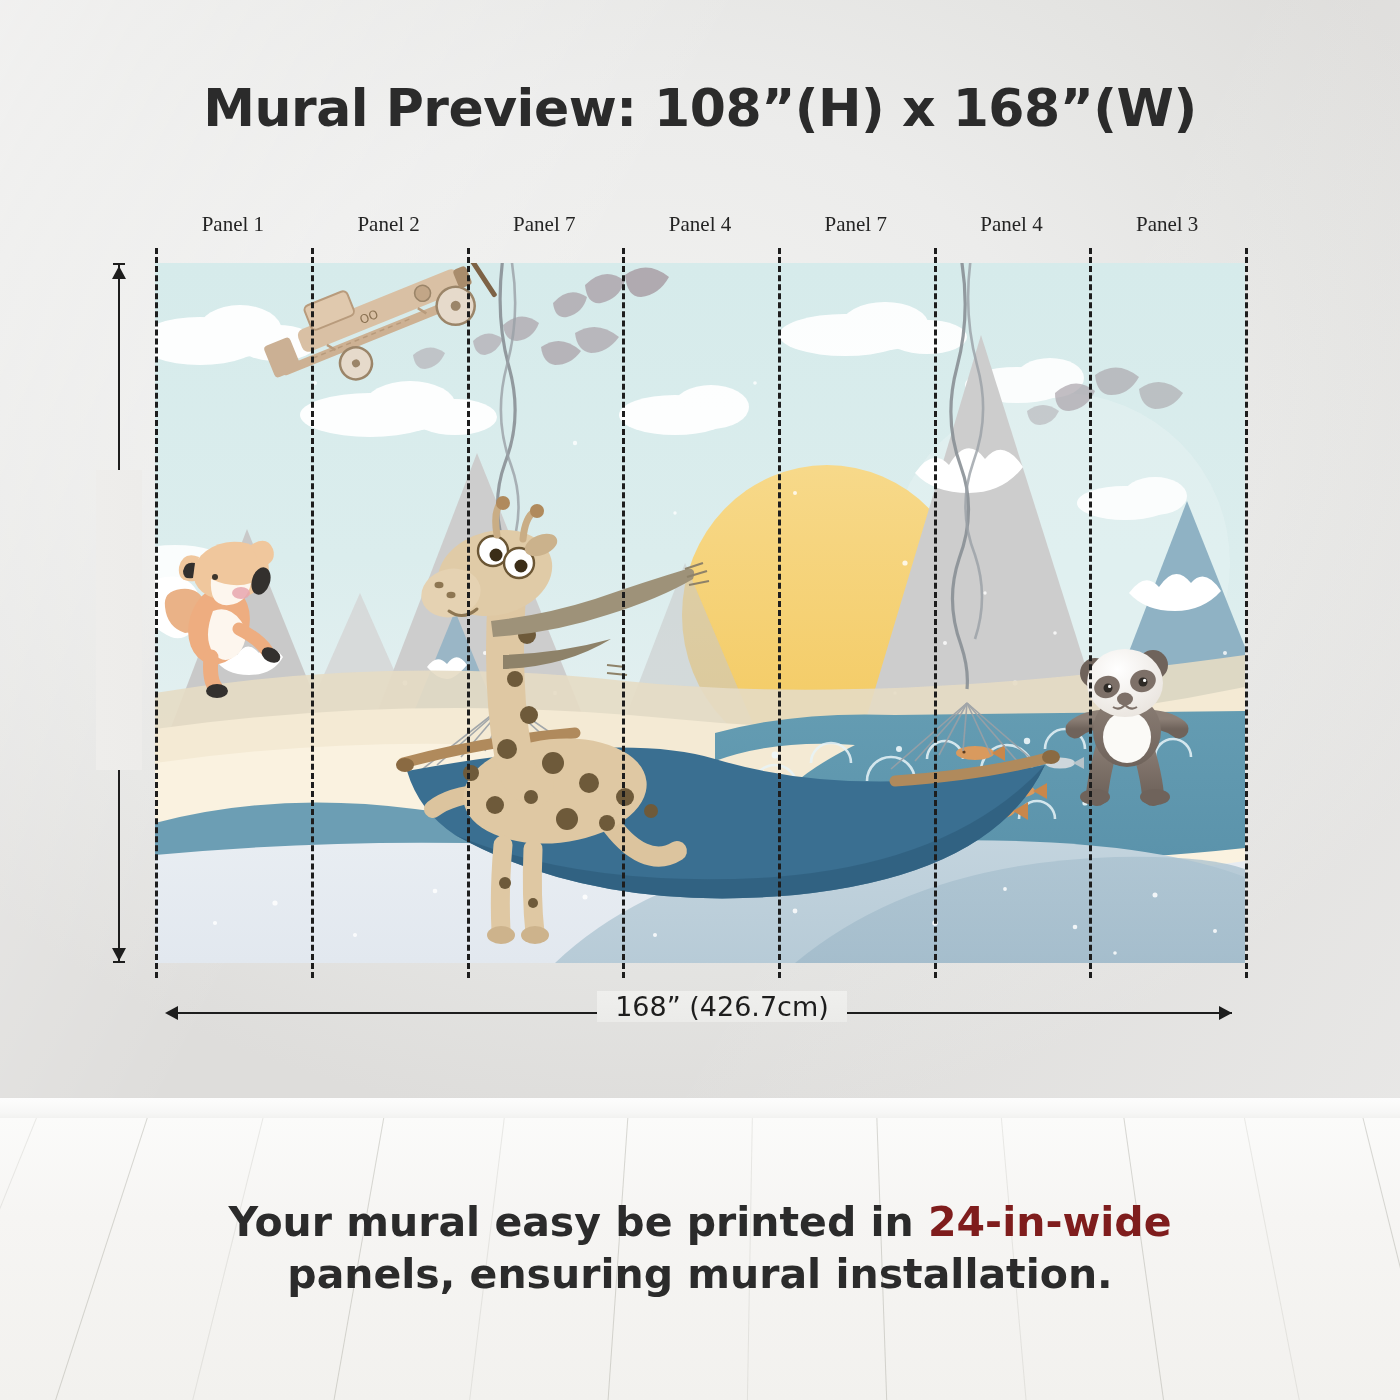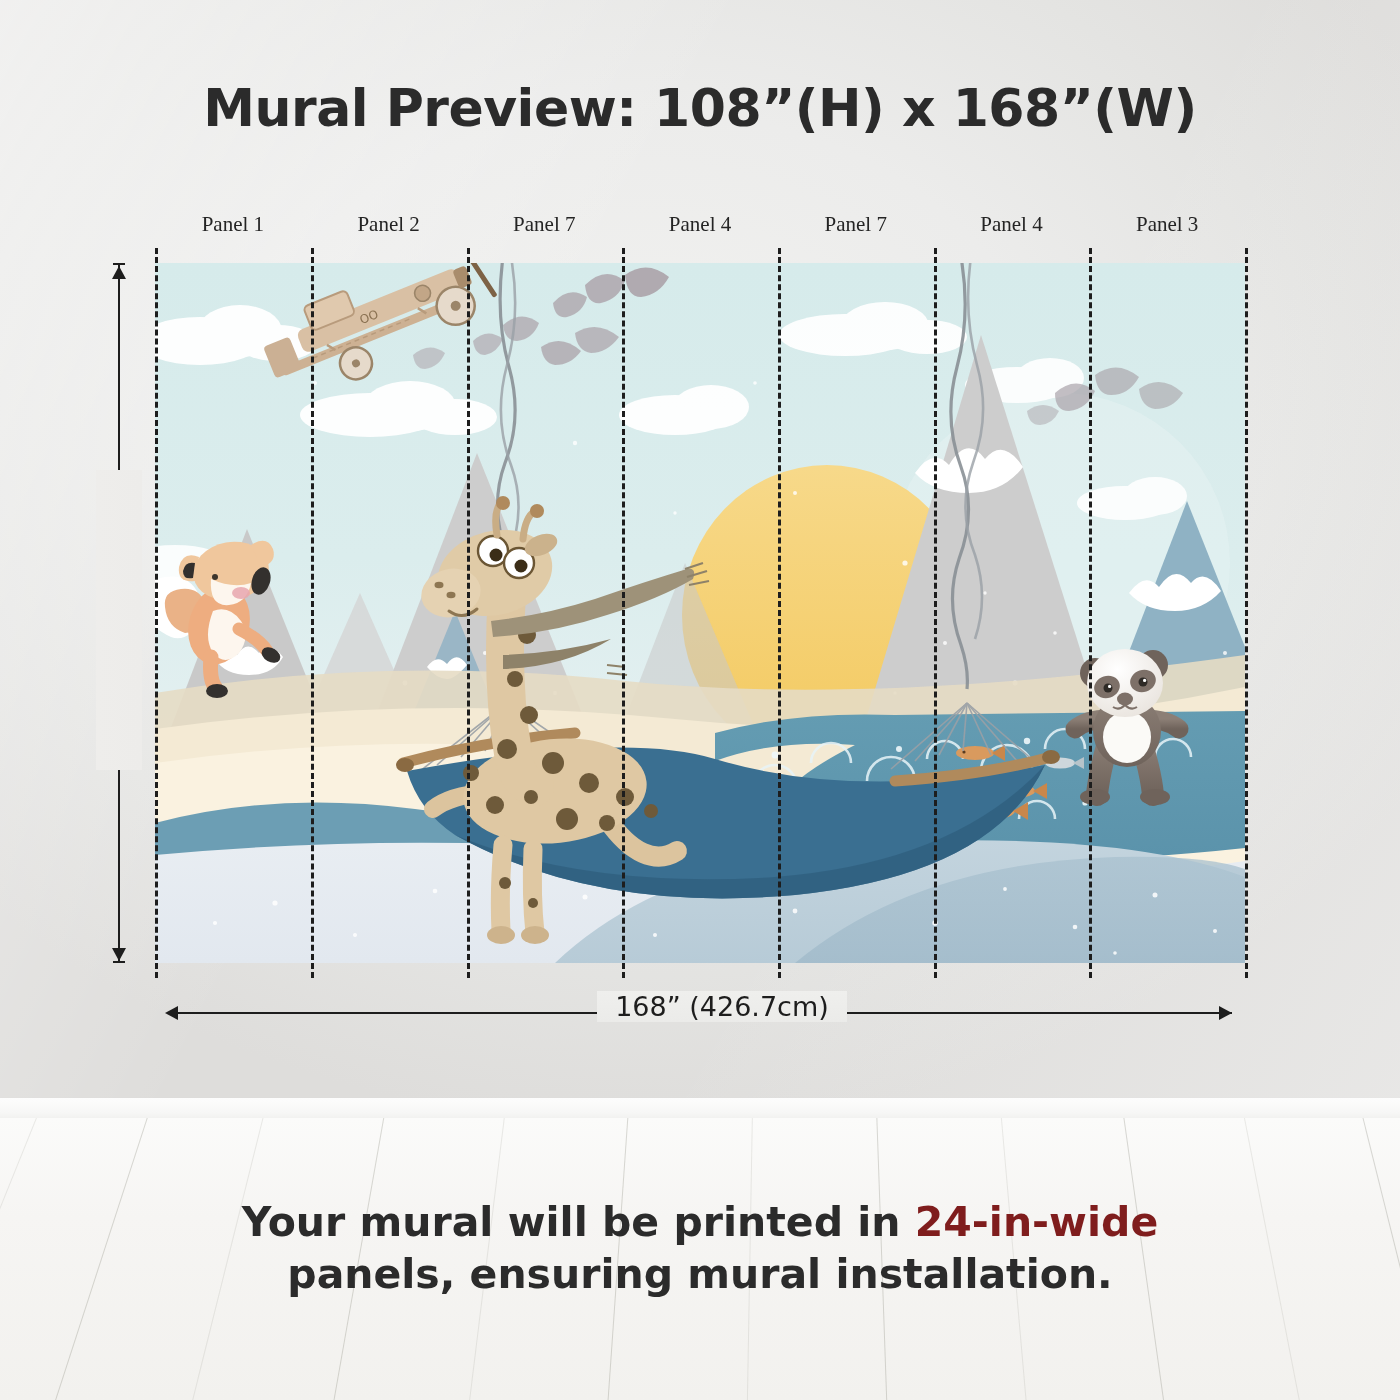--- a/index.html
+++ b/index.html
@@ -601,18 +601,18 @@
     <div class="plank soft" style="left:752px;  transform:rotate(1deg);"></div>
     <div class="plank" style="left:876px;  transform:rotate(-2deg);"></div>
     <div class="plank soft" style="left:1000px; transform:rotate(-5deg);"></div>
     <div class="plank" style="left:1122px; transform:rotate(-8deg);"></div>
     <div class="plank soft" style="left:1242px; transform:rotate(-11deg);"></div>
     <div class="plank" style="left:1360px; transform:rotate(-14deg);"></div>
   </div>
 
   <div class="caption">
     <div>
-      <span>Your mural will be printed in </span><span class="hl">24-in-wide</span>
+      <span>Your mural easy be printed in </span><span class="hl">24-in-wide</span>
     </div>
     <div>panels, ensuring mural installation.</div>
   </div>
 
 </div>
 
 </body></html>

